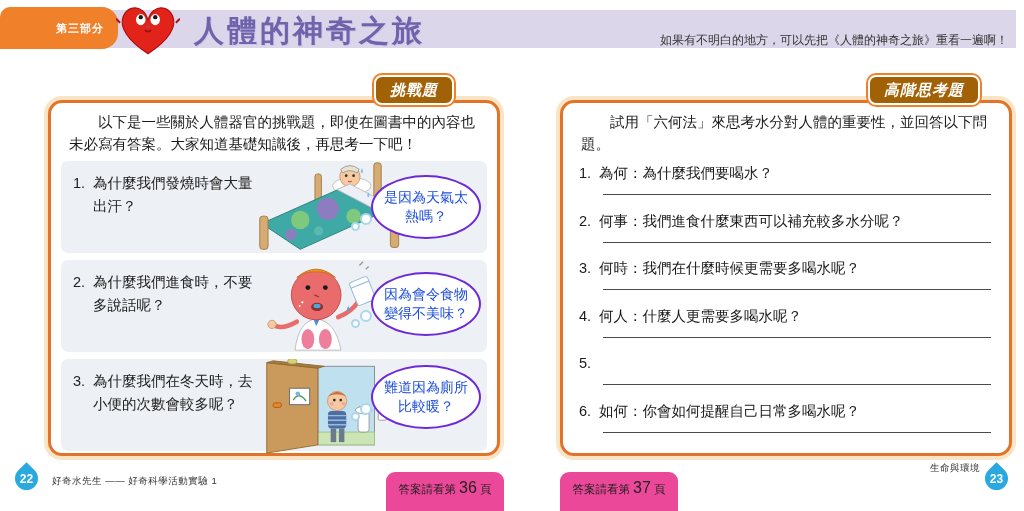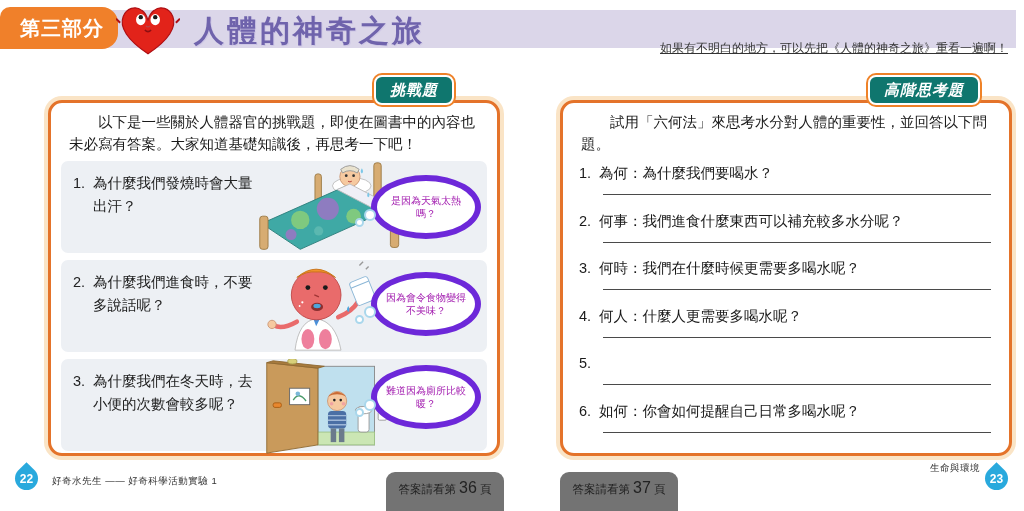--- a/index.html
+++ b/index.html
@@ -7,71 +7,71 @@
     width:1024px;height:511px;position:relative;background:#fff;overflow:hidden;
     font-family:"Liberation Sans",sans-serif;color:#222;
   }
   
   .banner{position:absolute;left:12px;top:10px;right:8px;height:38px;background:#DBD6E9;z-index:0;}
   .part-tab{
     position:absolute;left:0;top:7px;width:118px;height:42px;background:#F0802A;
     border-radius:10px 16px 16px 0;z-index:2;display:flex;align-items:center;justify-content:flex-end;
     padding-right:14px;box-sizing:border-box;
   }
-  .part-tab span{color:#fff;font-weight:bold;font-size:20px;letter-spacing:1px;text-align:center;}
+  .part-tab span{color:#fff;font-weight:bold;font-size:11px;letter-spacing:1px;text-align:center;}
   .heart-wrap{position:absolute;left:116px;top:1px;width:64px;height:58px;z-index:3;}
   .main-title{
     position:absolute;left:194px;top:11px;z-index:3;font-size:30px;font-weight:bold;
     color:#6F63AC;letter-spacing:3px;text-shadow:1px 1px 0 #CFC8E6;
   }
-  .header-note{position:absolute;right:16px;top:40px;z-index:3;font-size:12px;color:#333;text-decoration:underline;}
+  .header-note{position:absolute;right:16px;top:32px;z-index:3;font-size:12px;color:#333;}
   
   .tab{
     position:absolute;top:68px;height:42px;background:#FBDFB2;border-radius:12px;z-index:1;
     display:flex;align-items:flex-start;padding:4px 0 0 14px;box-sizing:border-box;margin-top:32px;
   }
   .tab span{color:#2B5CA8;font-weight:bold;font-size:21px;letter-spacing:1px;}
   .panel{
     position:absolute;top:100px;width:452px;height:356px;background:#fff;
     border:3px solid #E4732A;border-radius:14px;box-sizing:border-box;z-index:2;
     box-shadow:0 0 0 4px #FAE4C6;
   }
   .badge{
-    position:absolute;top:75px;height:26px;z-index:4;background:#0f766e;color:#fff;
+    position:absolute;top:75px;height:26px;z-index:4;background:#a16207;color:#fff;
     font-weight:bold;font-style:italic;font-size:15px;line-height:26px;padding:0 14px;
     border:2px solid #fff;box-shadow:0 0 0 2px #EF8228;border-radius:8px;letter-spacing:1px;
   }
   .intro{
     position:absolute;top:8px;left:18px;right:18px;font-size:14.5px;line-height:1.55;
     text-indent:2em;color:#1a1a1a;
   }
   
   .qrow{position:absolute;left:10px;right:10px;height:92px;background:#EDF0F4;border-radius:7px;}
   .qtext{position:absolute;left:12px;top:11px;width:188px;font-size:14.5px;line-height:1.6;display:flex;color:#222;}
   .qnum{flex:0 0 20px;}
   .qillu{position:absolute;top:0;height:92px;}
   .bubble{
-    position:absolute;right:6px;width:110px;height:64px;background:#fff;border:6px solid #6d28d9;
+    position:absolute;right:6px;width:110px;height:64px;background:#fff;border:2px solid #6d28d9;
     border-radius:50%;display:flex;align-items:center;justify-content:center;text-align:center;
-    font-size:10px;line-height:1.35;padding:4px 8px;box-sizing:border-box;color:#a21caf;
+    font-size:14px;line-height:1.35;padding:4px 8px;box-sizing:border-box;color:#1d4ed8;
   }
   .bubble::before{content:"";position:absolute;left:-13px;bottom:12px;width:8px;height:8px;border-radius:50%;border:2px solid #A9D7EC;background:#fff;}
   .bubble::after{content:"";position:absolute;left:-22px;bottom:6px;width:5px;height:5px;border-radius:50%;border:2px solid #A9D7EC;background:#fff;}
   
   .qa-list{position:absolute;top:60px;left:16px;right:14px;}
   .qa-item{height:47.5px;position:relative;}
   .qa-line{display:flex;font-size:14.5px;line-height:1.4;color:#1a1a1a;}
   .qa-underline{position:absolute;left:24px;right:4px;top:31px;border-bottom:1.3px solid #4a4a4a;}
   
   .drop{position:absolute;width:23px;height:23px;background:#29A9DD;border-radius:0 50% 50% 50%;transform:rotate(45deg);z-index:2;}
   .drop span{position:absolute;inset:0;display:flex;align-items:center;justify-content:center;transform:rotate(-45deg);color:#fff;font-weight:bold;font-size:12px;}
   .series-text{position:absolute;left:52px;top:475px;font-size:9.5px;color:#333;letter-spacing:.5px;}
   .category-text{position:absolute;left:930px;top:462px;font-size:9.5px;color:#333;letter-spacing:.5px;}
   .ansbox{
-    position:absolute;top:472px;width:118px;height:39px;background:#737373;border-radius:9px 9px 0 0;
+    position:absolute;top:472px;width:118px;height:39px;background:#ec4899;border-radius:9px 9px 0 0;
     text-align:center;font-size:11.5px;color:#222;padding-top:7px;box-sizing:border-box;z-index:1;
   }
   .ansbox .pgnum{font-size:16px;font-weight:normal;font-family:"Liberation Sans",sans-serif;}
 </style>
 </head>
 <body>
 
 <div class="banner"></div>
 <div class="part-tab">
   <span>第三部分</span>

